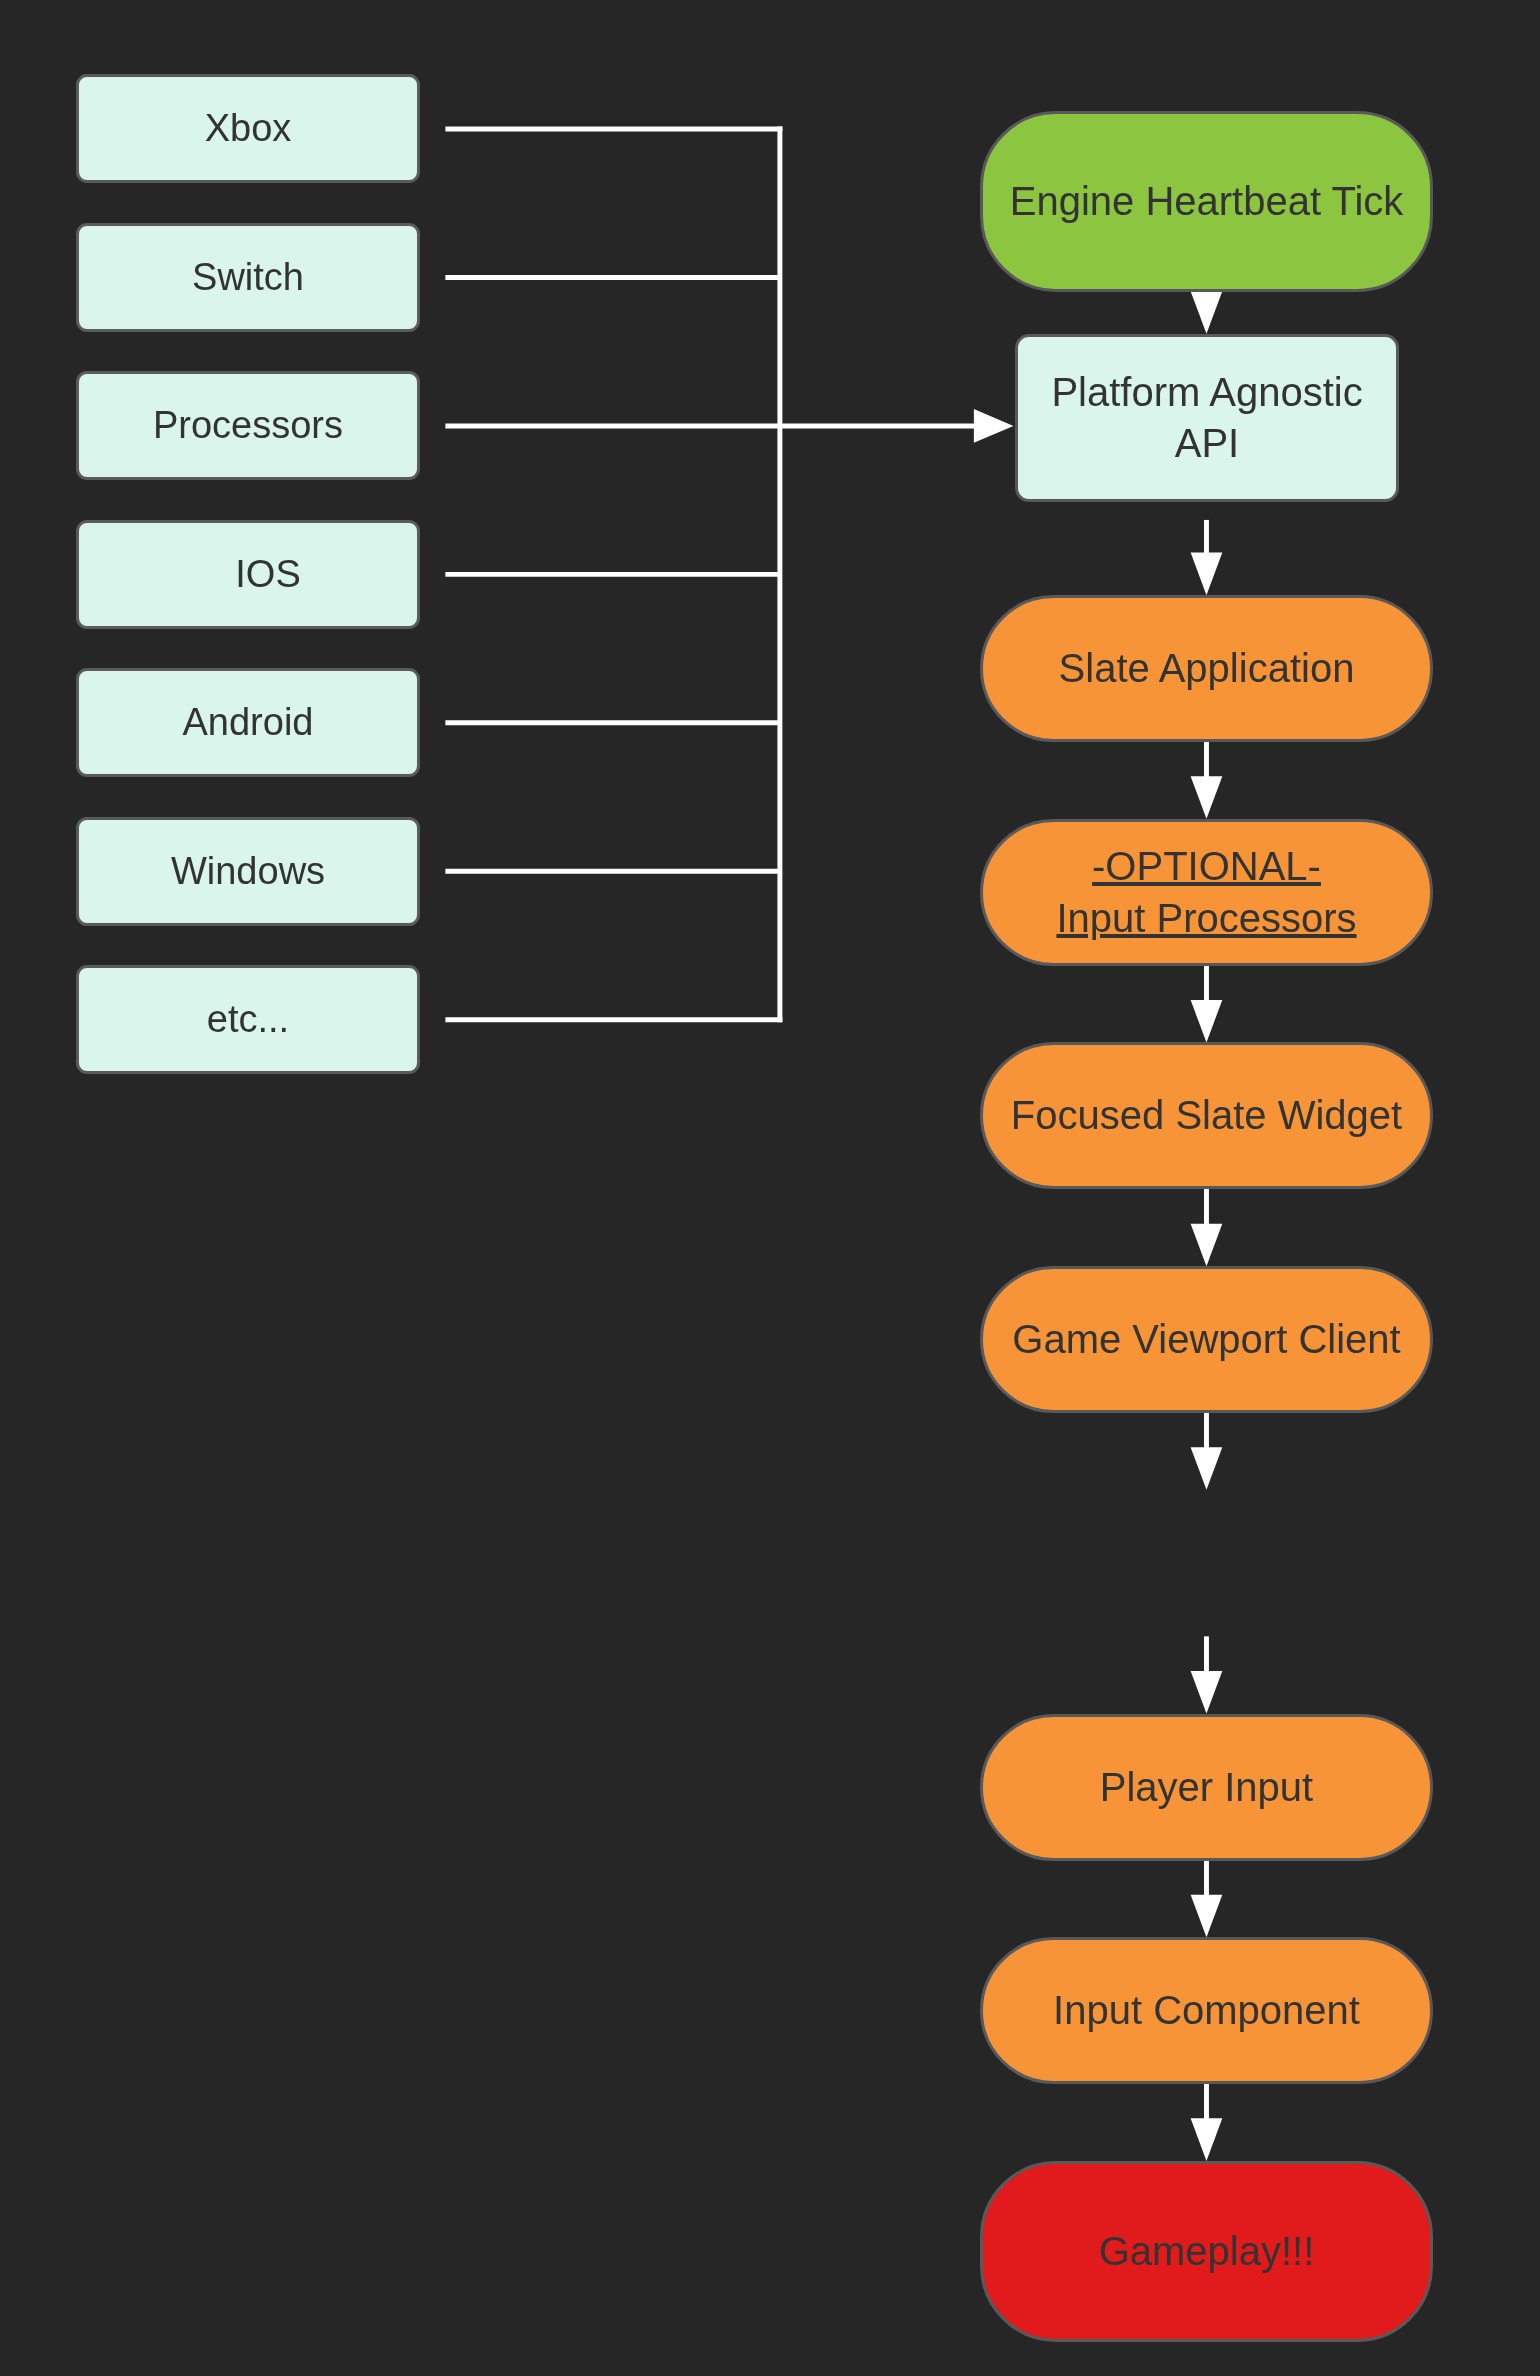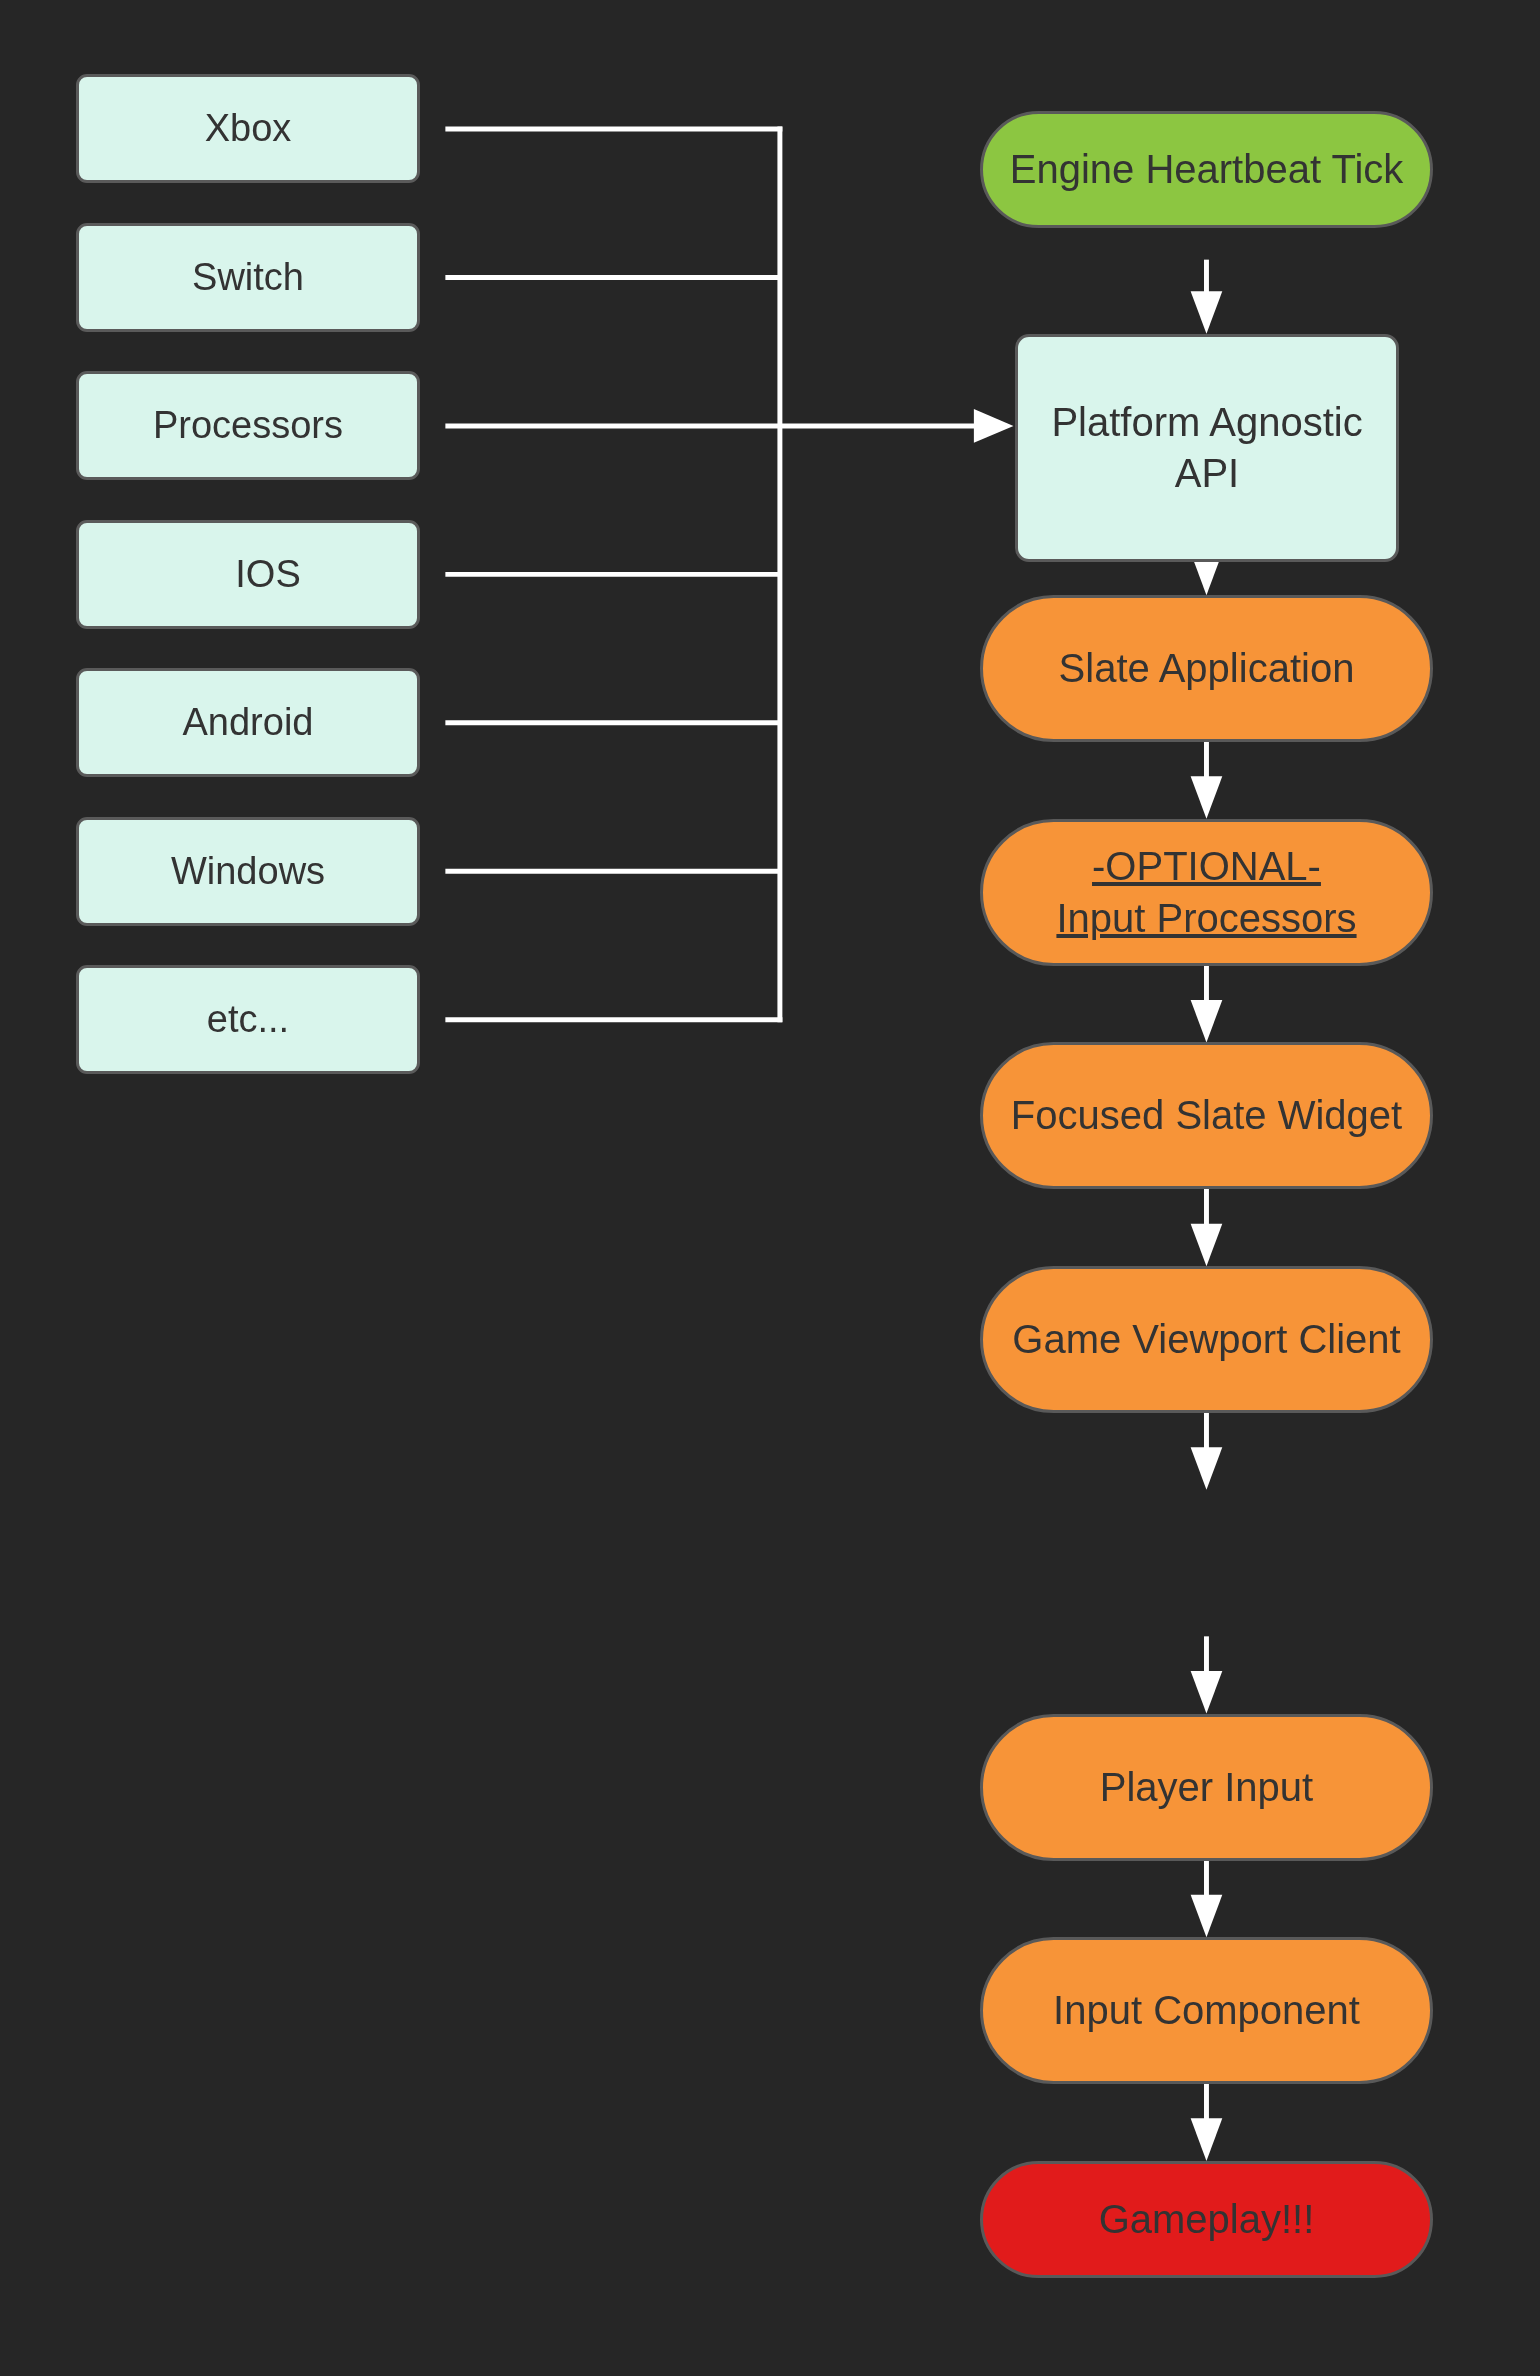--- a/index.html
+++ b/index.html
@@ -24,23 +24,23 @@
   .node{
     position:absolute;
     left:980px;width:453px;
     border:3px solid #595959;
     box-sizing:border-box;
     display:flex;align-items:center;justify-content:center;
     text-align:center;white-space:pre-line;
     color:#333333;font-size:40px;line-height:1.28;
   }
   .pill{height:147px;border-radius:75px;}
-  .pill-lg{height:117px;border-radius:76px;}
+  .pill-lg{height:181px;border-radius:76px;}
   .rect{
-    left:1015px;width:384px;height:228px;border-radius:14px;
+    left:1015px;width:384px;height:168px;border-radius:14px;
     border-color:#5a5a5a;
   }
 </style>
 </head>
 <body>
 
 <div class="stage" style="background: rgb(38, 38, 38);">
 
   <svg class="wires" viewBox="0 0 1556 2400" xmlns="http://www.w3.org/2000/svg">
     <g stroke="#ffffff" stroke-width="5" fill="none">

